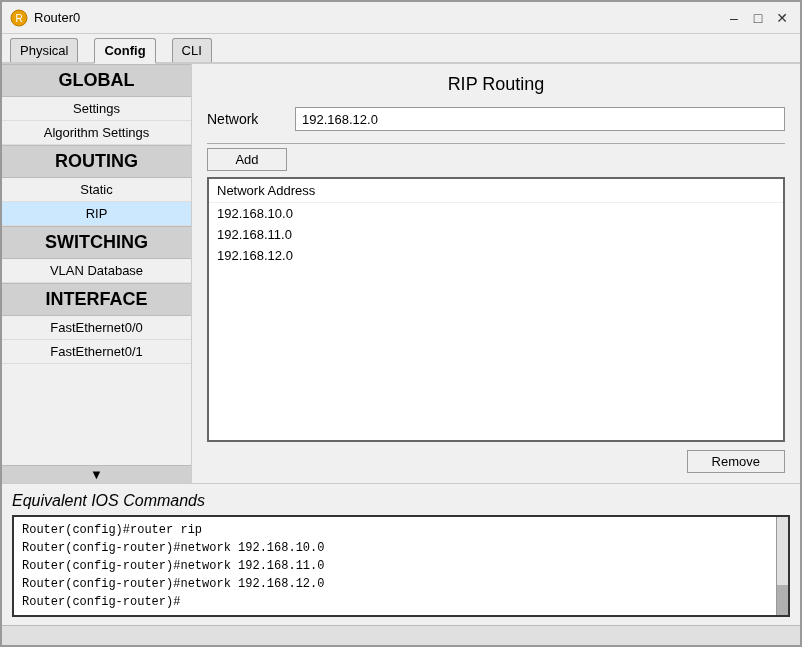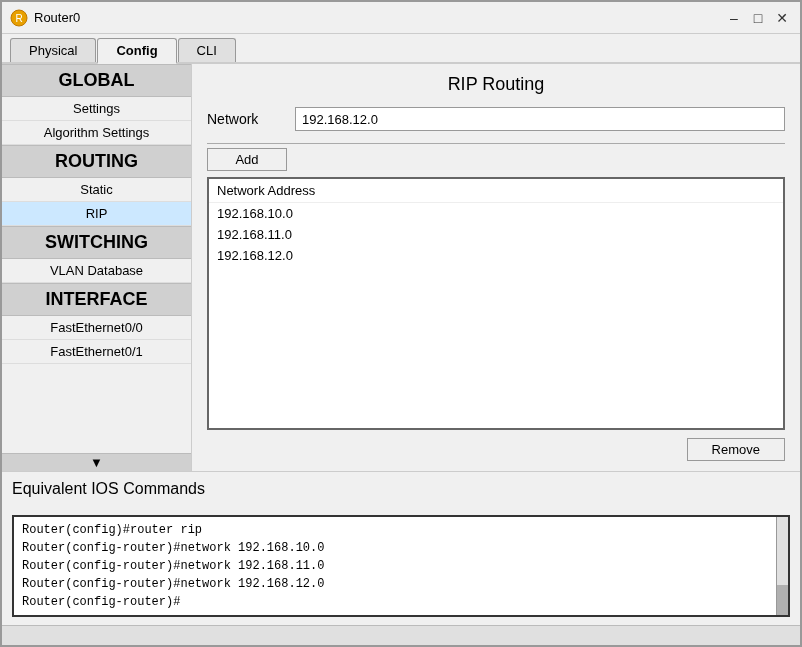--- a/index.html
+++ b/index.html
@@ -69,27 +69,27 @@
     
     .tab-bar {
       display: flex;
       background: #f0f0f0;
       padding: 4px 8px 0;
       border-bottom: 2px solid #ccc;
       flex-shrink: 0;
     }
 
     .tab {
-      padding: 4px 18px;
+      padding: 4px 9px;
       border: 1px solid #999;
       border-bottom: none;
       background: #e0e0e0;
       cursor: pointer;
       font-size: 13px;
-      margin-right: 1px;
+      margin-right: 16px;
       border-radius: 3px 3px 0 0;
     }
 
     .tab.active {
       background: #f0f0f0;
       border-bottom: 2px solid #f0f0f0;
       margin-bottom: -2px;
       font-weight: bold;
     }
 
@@ -239,22 +239,23 @@
     
     .bottom-section {
       background: #f0f0f0;
       border-top: 1px solid #ccc;
       padding: 8px 10px;
       flex-shrink: 0;
     }
 
     .ios-title {
       font-size: 16px;
-      margin-bottom: 17px;
+      margin-bottom: 5px;
       font-weight: normal;
+      font-style: italic;
     }
 
     .ios-commands {
       background: #fff;
       border: 2px solid #333;
       padding: 4px 8px;
       font-family: 'Courier New', monospace;
       font-size: 12px;
       line-height: 1.5;
       position: relative;

